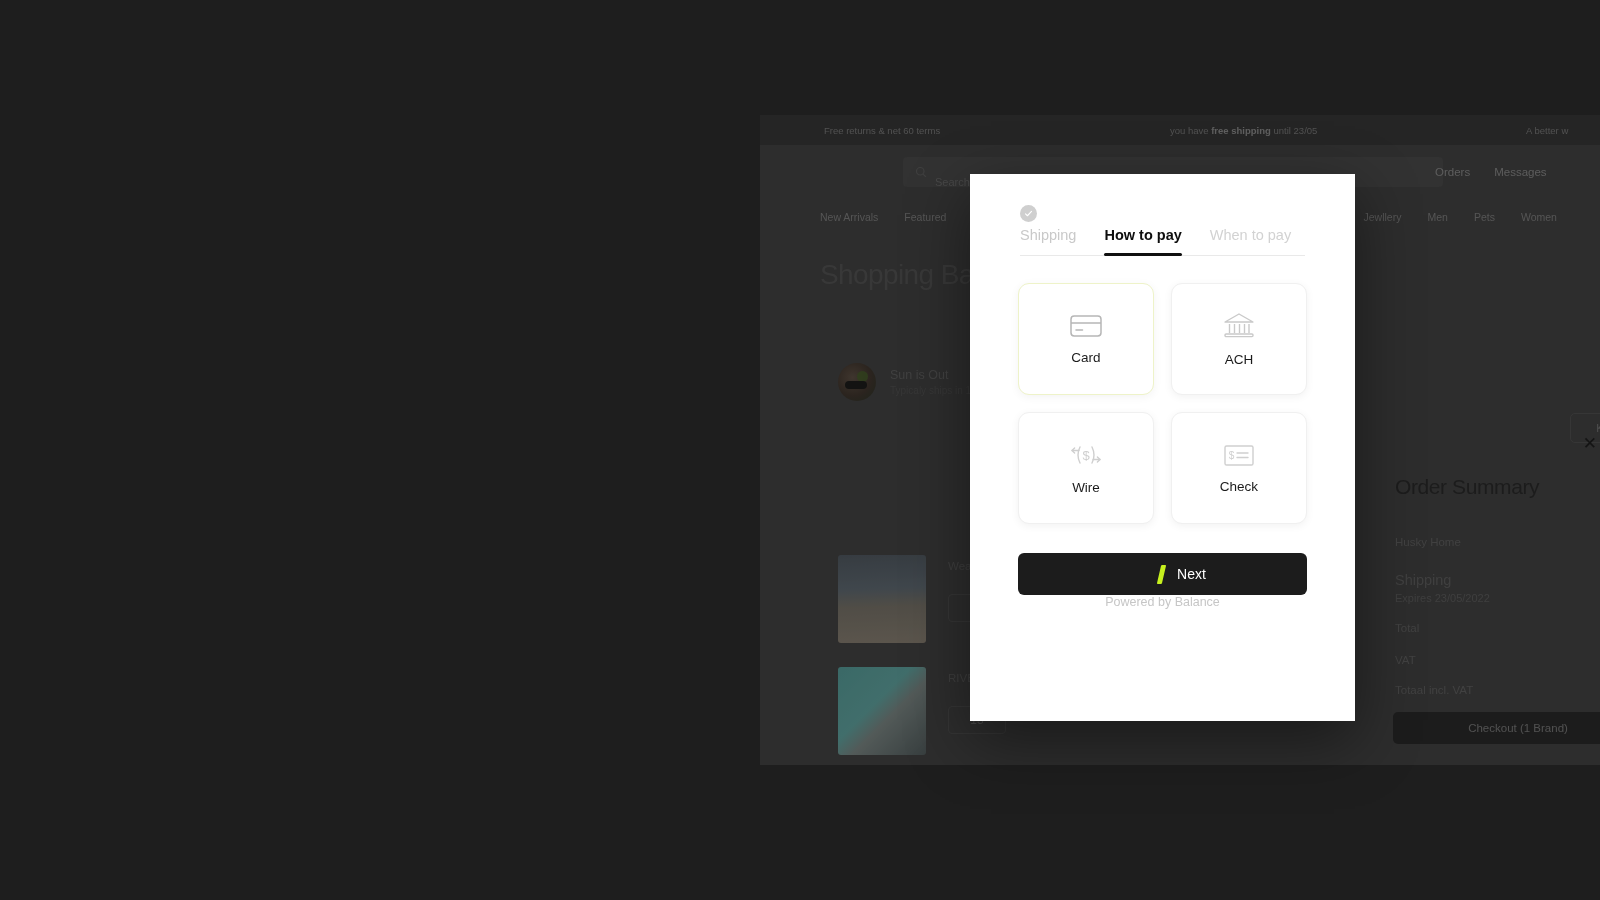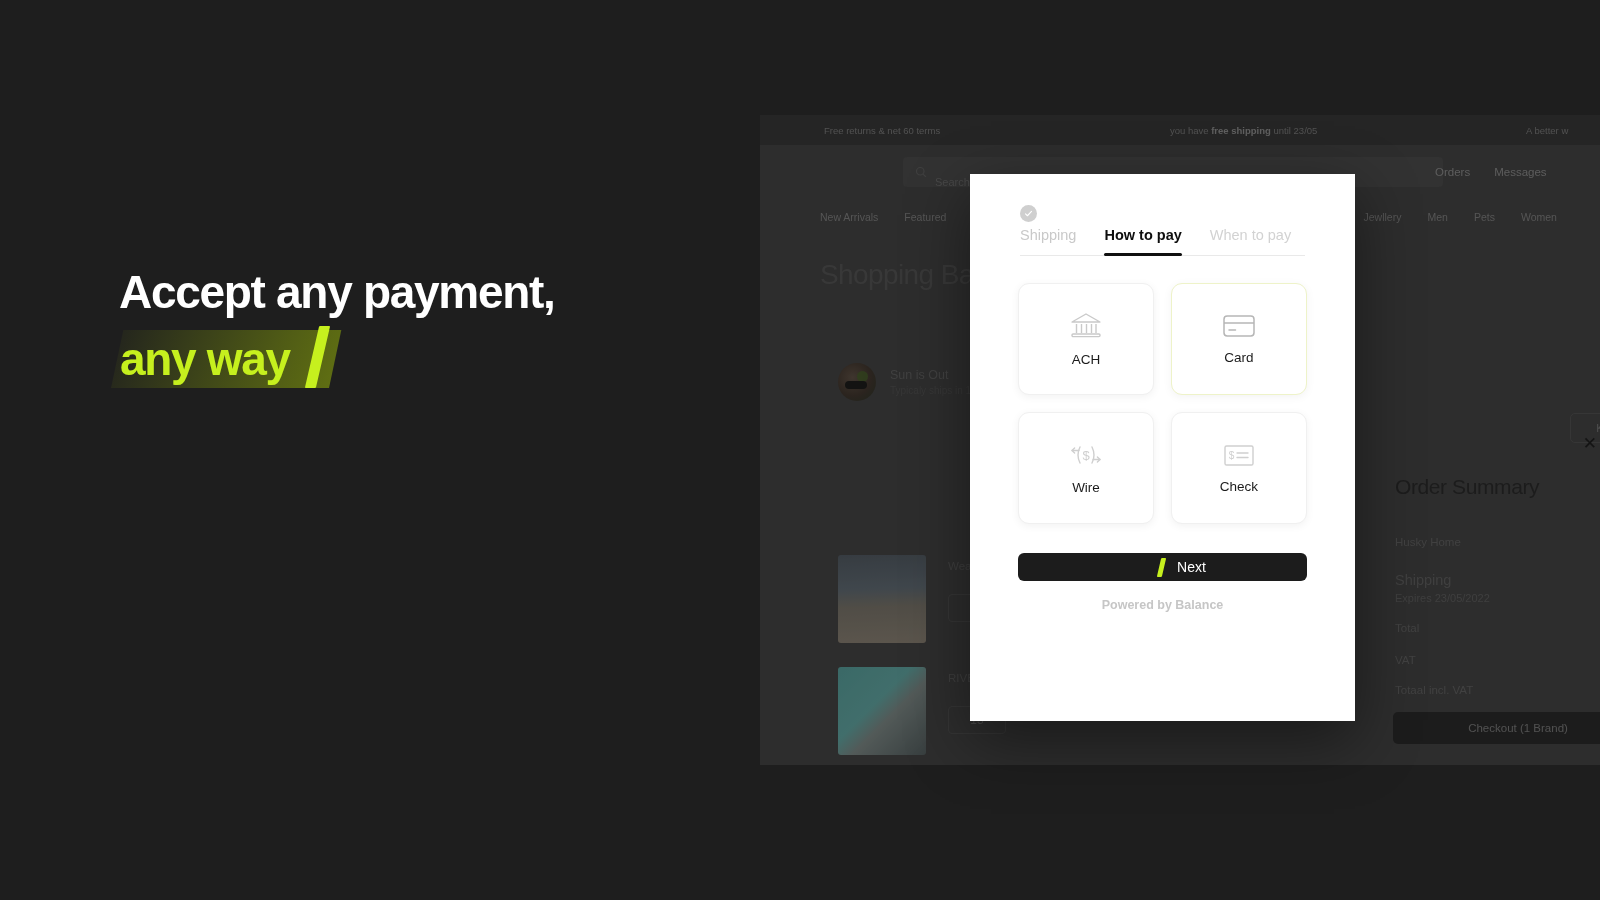--- a/index.html
+++ b/index.html
@@ -187,48 +187,40 @@
     height: 112px; background: #fff; border: 1px solid #f0f0f0;
     border-radius: 11px; box-shadow: 0 2px 9px rgba(0,0,0,.055);
     display: flex; flex-direction: column; align-items: center;
     justify-content: center; gap: 11px;
   }
   .method.selected { border: 1px solid #eef3c9; box-shadow: 0 2px 10px rgba(0,0,0,.05); }
   .method .m-label { font-size: 13.5px; color: #1b1b1b; }
   .method svg { display: block; }
 
   .next-btn {
-    margin: 29px 48px 0 48px; height: 28px; background: #1c1c1c;
+    margin: 29px 48px 0 48px; height: 42px; background: #1c1c1c;
     border-radius: 6px; display: flex; align-items: center;
     justify-content: center; gap: 13px; cursor: pointer; padding-left: 40px;
   }
   .next-slash {
     width: 5px; height: 19px; background: #c6f01e;
     transform: skewX(-13deg); border-radius: 1px;
   }
   .next-btn .nb-label { color: #fff; font-size: 14px; }
   .powered {
-    margin-top: 17px; text-align: center;
-    font-size: 12.5px; color: #c6c6c6; font-weight: bold;
+    text-align: center;
+    font-size: 12.5px; color: #c6c6c6;
   }
 </style>
 </head>
 <body>
 
 <div id="stage">
 
   <div class="copy">
-    <div class="headline">
-      <span>Accept any payment,</span>
-      <span class="headline-l2-wrap">
-        <span class="hl-band"></span>
-        <span class="headline-l2">any way</span>
-        <span class="hl-slash"></span>
-      </span>
-    </div>
   </div>
 
   <div class="mock">
 
     <div class="mock-topbar">
       <span class="mt-left">Free returns &amp; net 60 terms</span>
       <span class="mt-center"><span>you have </span><b>free shipping</b><span> until 23/05</span></span>
       <span class="mt-right">A better w</span>
     </div>
 
@@ -317,42 +309,42 @@
       <div class="tab active">
         <span>How to pay</span>
       </div>
       <div class="tab future">
         <span>When to pay</span>
       </div>
     </div>
 
     <div class="methods">
 
+      <div class="method selected">
+        <svg width="34" height="26" viewBox="0 0 34 26">
+          <rect x="2" y="3" width="30" height="20" rx="3.2" fill="none" stroke="#b6b6b6" stroke-width="1.5"></rect>
+          <line x1="2" y1="10" x2="32" y2="10" stroke="#b6b6b6" stroke-width="1.5"></line>
+          <line x1="7" y1="17" x2="13.5" y2="17" stroke="#b6b6b6" stroke-width="1.5" stroke-linecap="round"></line>
+        </svg>
+        <span class="m-label">Card</span>
+      </div>
+
       <div class="method">
         <svg width="34" height="30" viewBox="0 0 34 30">
           <polygon points="17,3 31,11 3,11" fill="none" stroke="#c9c9c9" stroke-width="1.4" stroke-linejoin="round"></polygon>
           <line x1="7.5" y1="13" x2="7.5" y2="22" stroke="#c9c9c9" stroke-width="1.4"></line>
           <line x1="12.5" y1="13" x2="12.5" y2="22" stroke="#c9c9c9" stroke-width="1.4"></line>
           <line x1="17.5" y1="13" x2="17.5" y2="22" stroke="#c9c9c9" stroke-width="1.4"></line>
           <line x1="22.5" y1="13" x2="22.5" y2="22" stroke="#c9c9c9" stroke-width="1.4"></line>
           <line x1="27" y1="13" x2="27" y2="22" stroke="#c9c9c9" stroke-width="1.4"></line>
           <rect x="3" y="23" width="28" height="2.6" rx="1.1" fill="none" stroke="#c9c9c9" stroke-width="1.4"></rect>
         </svg>
         <span class="m-label">ACH</span>
       </div>
 
-      <div class="method selected">
-        <svg width="34" height="26" viewBox="0 0 34 26">
-          <rect x="2" y="3" width="30" height="20" rx="3.2" fill="none" stroke="#b6b6b6" stroke-width="1.5"></rect>
-          <line x1="2" y1="10" x2="32" y2="10" stroke="#b6b6b6" stroke-width="1.5"></line>
-          <line x1="7" y1="17" x2="13.5" y2="17" stroke="#b6b6b6" stroke-width="1.5" stroke-linecap="round"></line>
-        </svg>
-        <span class="m-label">Card</span>
-      </div>
-
       <div class="method">
         <svg width="36" height="28" viewBox="0 0 36 28">
           <path d="M12 6 Q8 14 12 22" fill="none" stroke="#cfcfcf" stroke-width="1.4" stroke-linecap="round"></path>
           <path d="M24 6 Q28 14 24 22" fill="none" stroke="#cfcfcf" stroke-width="1.4" stroke-linecap="round"></path>
           <line x1="11" y1="9.5" x2="4" y2="9.5" stroke="#cfcfcf" stroke-width="1.4" stroke-linecap="round"></line>
           <polyline points="6.6,7 4,9.5 6.6,12" fill="none" stroke="#cfcfcf" stroke-width="1.4" stroke-linecap="round" stroke-linejoin="round"></polyline>
           <line x1="25" y1="18.5" x2="32" y2="18.5" stroke="#cfcfcf" stroke-width="1.4" stroke-linecap="round"></line>
           <polyline points="29.4,16 32,18.5 29.4,21" fill="none" stroke="#cfcfcf" stroke-width="1.4" stroke-linecap="round" stroke-linejoin="round"></polyline>
           <text x="18" y="19" font-family="Liberation Sans, sans-serif" font-size="13" fill="#cfcfcf" text-anchor="middle">$</text>
         </svg>

